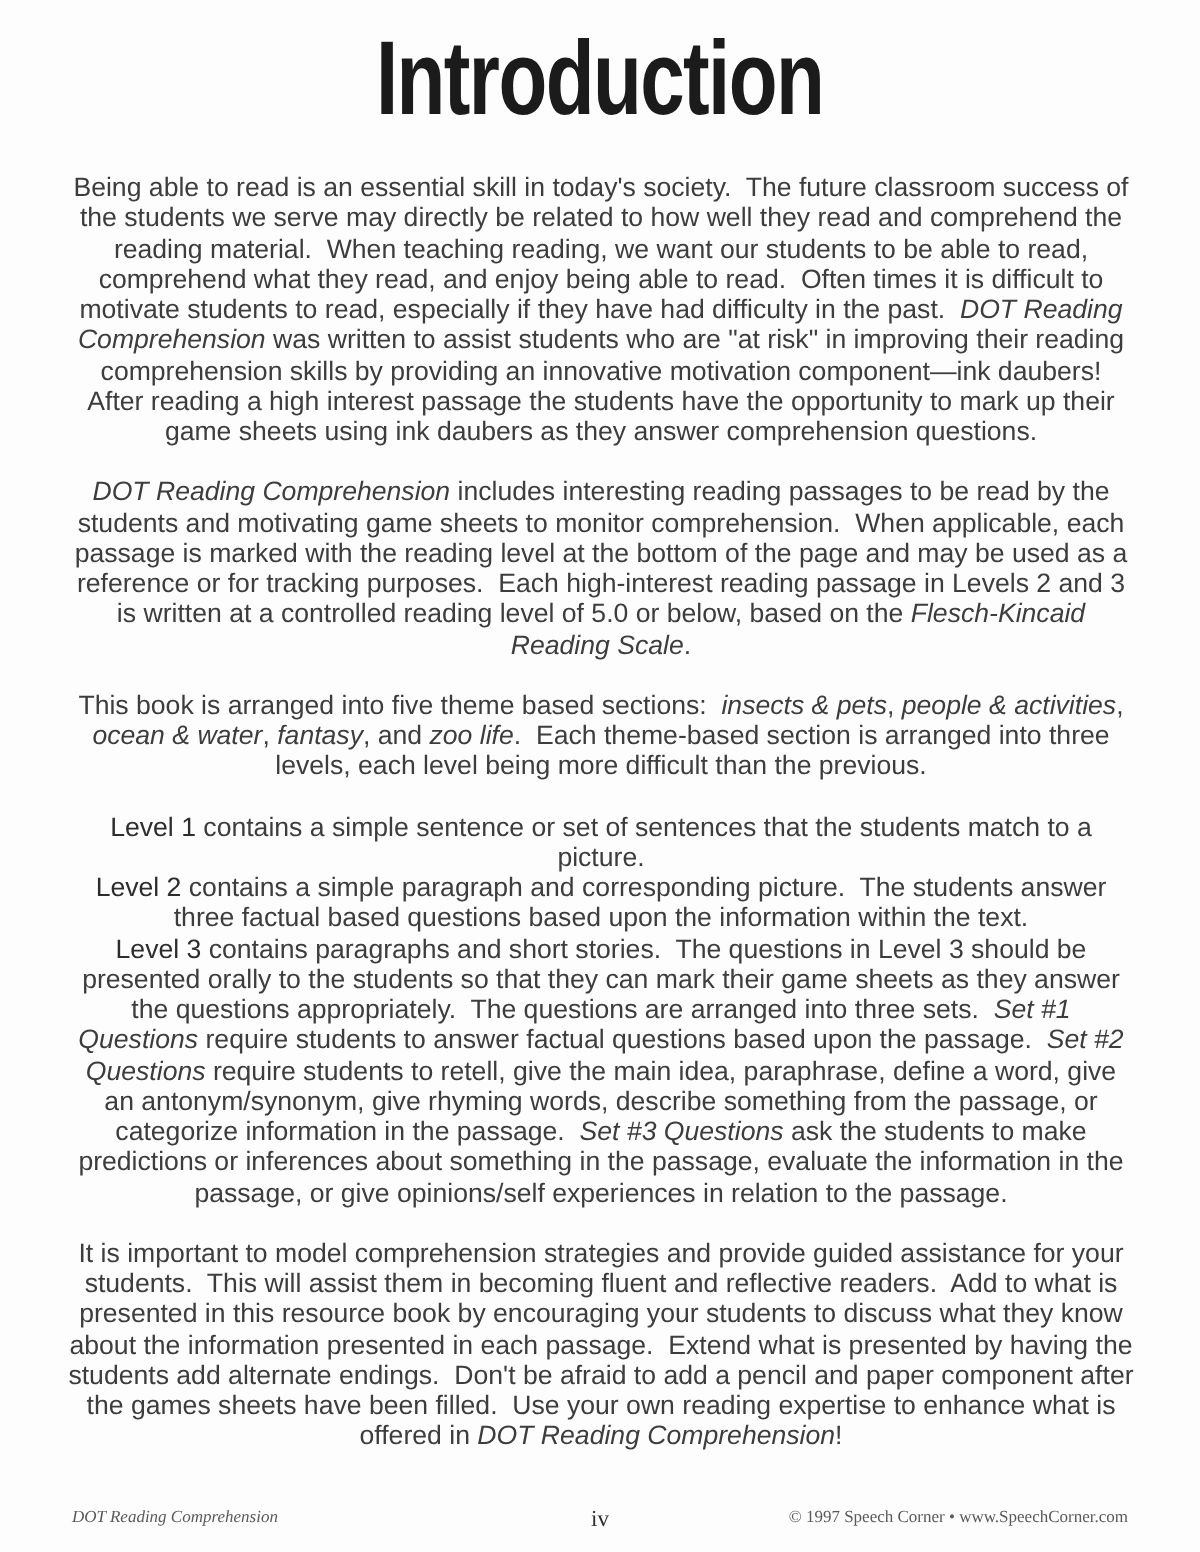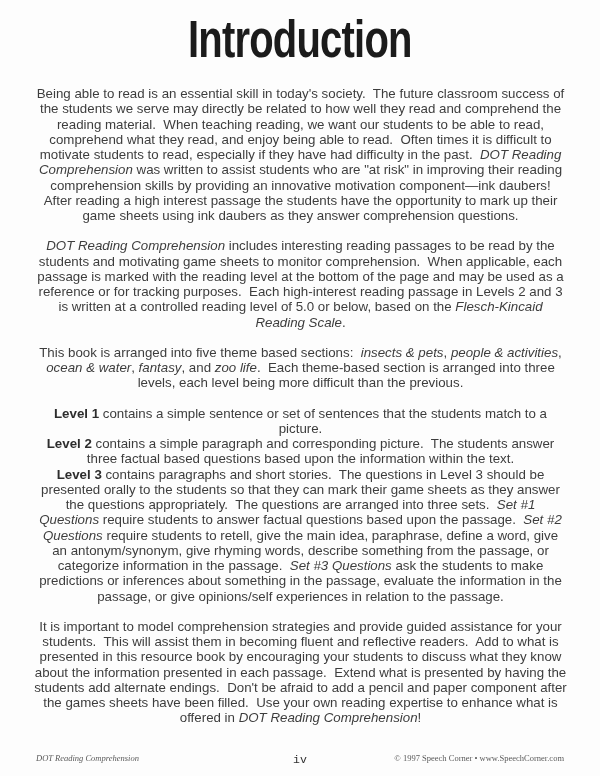--- a/index.html
+++ b/index.html
@@ -43,21 +43,21 @@
     white-space: pre-wrap;
     text-align: center;
   }
   .content p {
     margin: 0;
   }
   .content p.gap {
     margin-top: 15px;
   }
   .seg-i { font-style: italic; }
-  .seg-b { font-weight: bold; color: #2d2d2d; }
+  .seg-b { font-weight: normal; color: #2d2d2d; }
   .page-footer {
     position: absolute;
     left: 36px;
     right: 36px;
     bottom: 10px;
     height: 16px;
     font-family: "Liberation Serif", serif;
     font-size: 8.5px;
     color: #5a5a5a;
   }
@@ -65,21 +65,21 @@
     position: absolute;
     left: 0;
     bottom: 3px;
     font-style: italic;
   }
   .footer-center {
     position: absolute;
     left: 50%;
     bottom: 0;
     transform: translateX(-50%);
-    font-family: Liberation Mono, monospace;
+    font-family: Liberation Serif, serif;
     font-size: 11.5px;
     color: #2f2f2f;
   }
   .footer-right {
     position: absolute;
     right: 0;
     bottom: 3px;
   }
 </style>
 </head>

